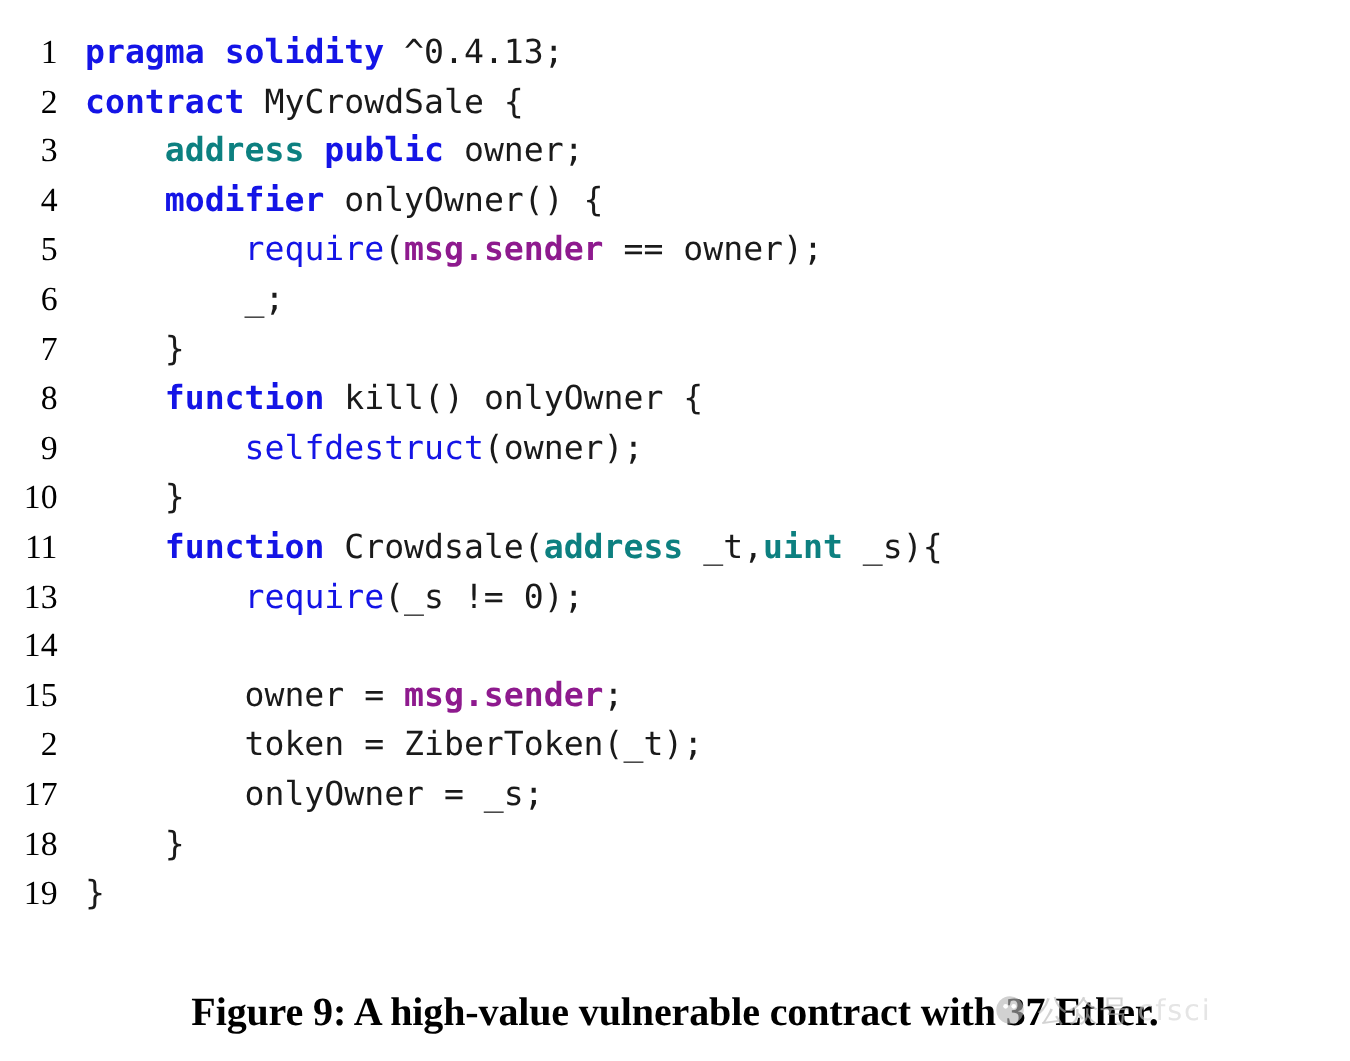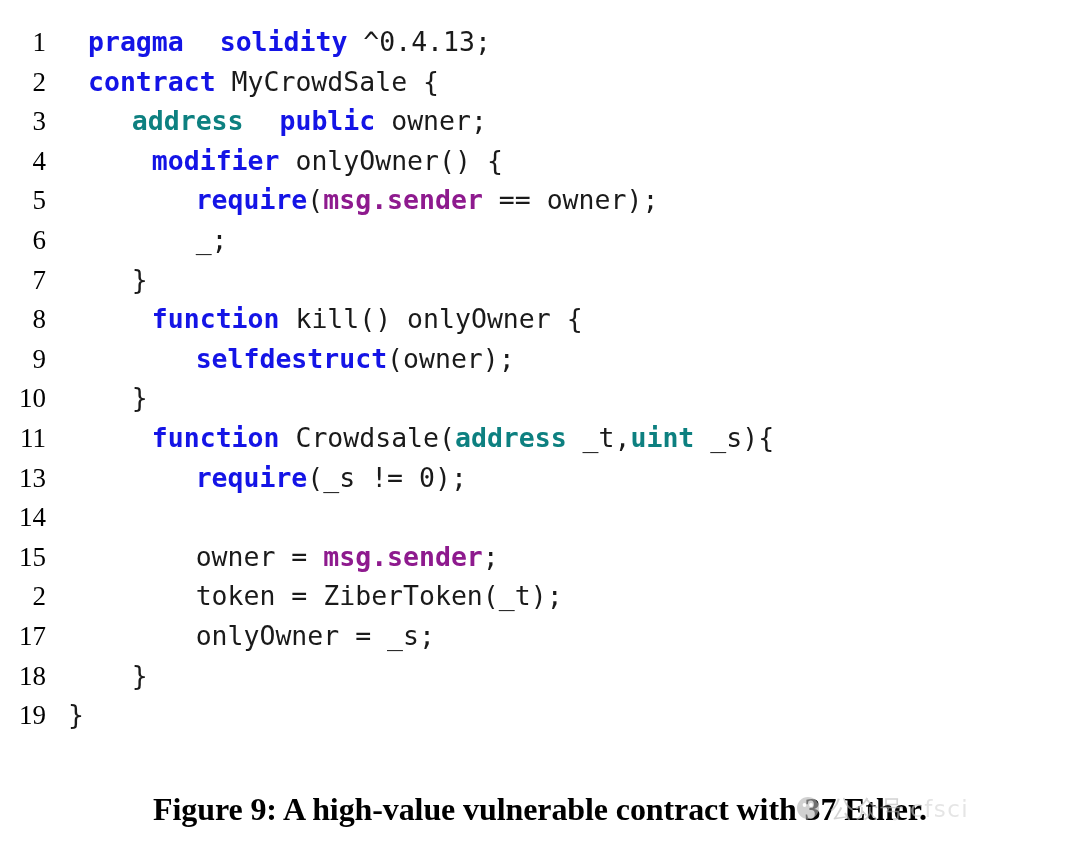--- a/index.html
+++ b/index.html
@@ -55,23 +55,23 @@
     margin-left: 22px;
     font-family: "DejaVu Sans Mono", "Liberation Mono", monospace;
     font-size: 26.5px;
     line-height: 39.6px;
     letter-spacing: 0px;
     color: #1a1a1a;
     white-space: pre;
   }
 
   
-  .tok-kw       { color: #1414e6; font-weight: 700; margin-left: 20px; }
+  .tok-kw       { color: #1414e6; font-weight: 700; }
   .tok-type     { color: #0d8080; font-weight: 700; }
-  .tok-builtin  { color: #1414e6; font-weight: 700; text-align: center; }
+  .tok-builtin  { color: #1414e6; font-weight: 400; text-align: center; }
   .tok-magic    { color: #8e1a8e; font-weight: 700; }
   .tok-comment  { color: #14a014; font-weight: 400; }
   .tok-plain    { color: #1a1a1a; font-weight: 400; }
 
   
   #caption {
     position: absolute;
     left: 0;
     top: 788px;
     width: 1080px;

